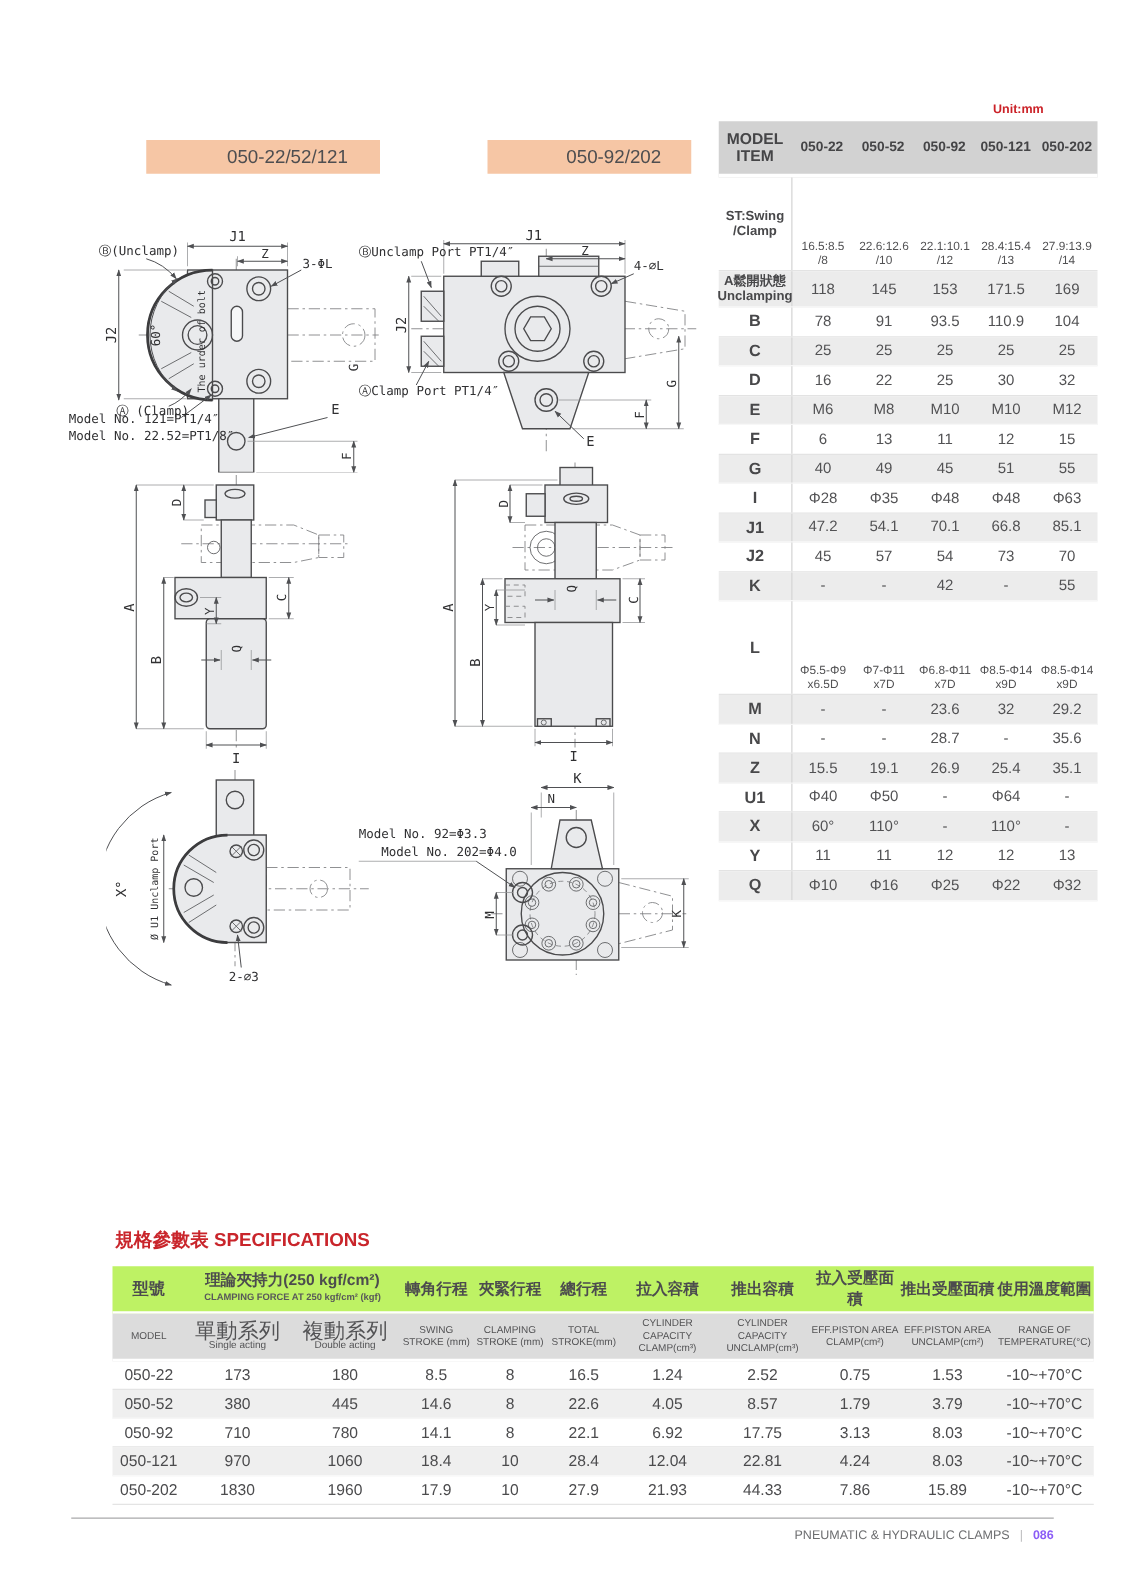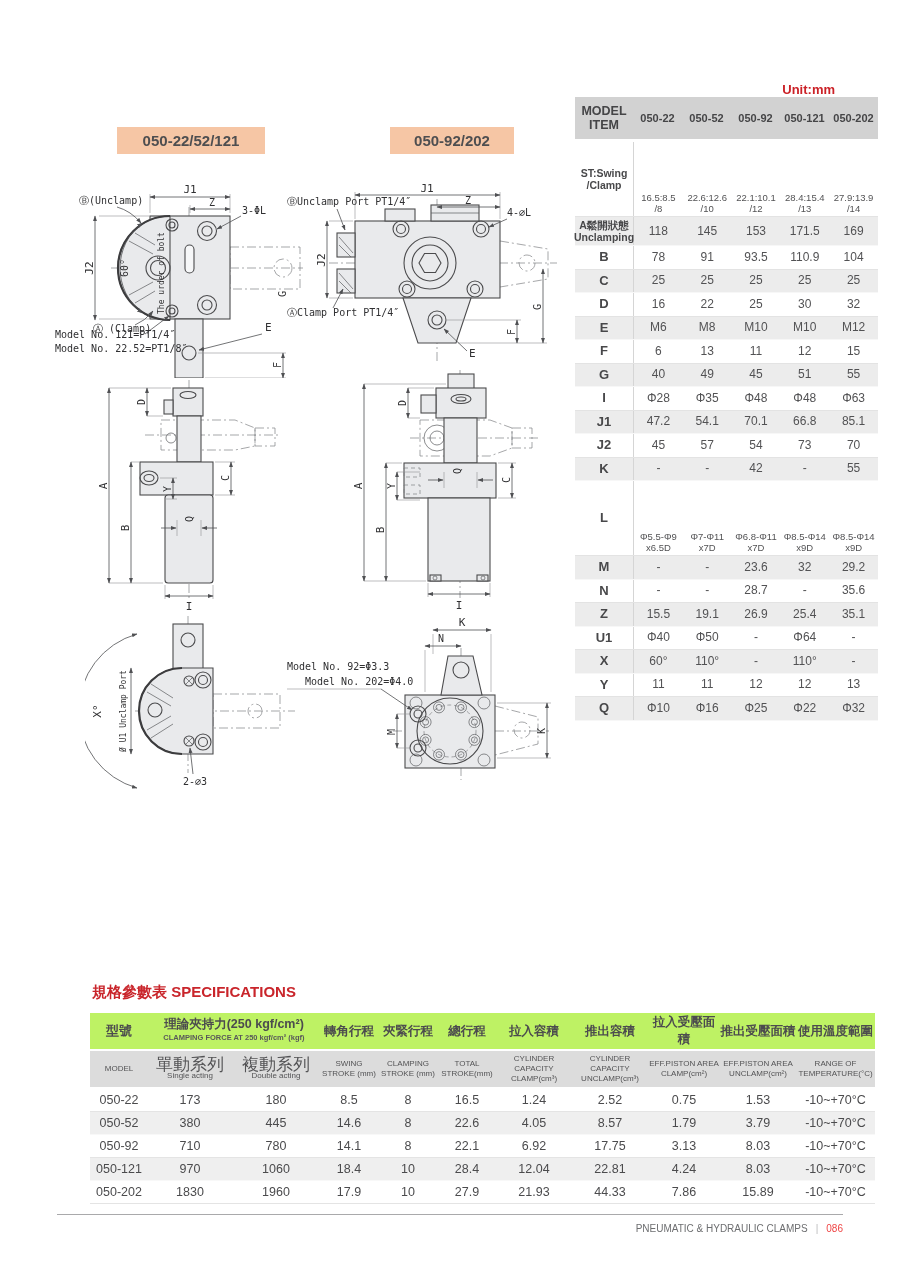--- a/index.html
+++ b/index.html
@@ -1,23 +1,23 @@
 <!DOCTYPE html>
 <html><head>
 <meta charset="utf-8">
 <style>
   html,body{margin:0;padding:0;background:#ffffff;}
   body{width:900px;height:1273px;position:relative;font-family:"Liberation Sans",sans-serif;color:#4a4a4c;overflow:hidden;}
 
   
-  .unit{position:absolute;left:575px;top:82px;width:260px;text-align:right;font-size:13px;font-weight:bold;color:#cb2127;}
+  .unit{position:absolute;left:575px;top:82px;width:260px;text-align:right;font-size:10px;font-weight:bold;color:#cb2127;}
 
   
-  .variant{position:absolute;top:127px;height:27px;background:#f6c6a5;display:flex;align-items:center;justify-content:center;
-           font-size:15px;font-weight:bold;color:#4e4e50;}
+  .variant{position:absolute;top:112px;height:27px;background:#f6c6a5;display:flex;align-items:center;justify-content:center;
+           font-size:15px;font-weight:normal;color:#4e4e50;padding-left:39px;}
   .variant.left{left:117px;width:148px;}
   .variant.right{left:390px;width:124px;}
 
   
   .dim-table{position:absolute;left:575px;top:97px;width:303px;font-size:12px;color:#525254;}
   .dt-head{display:flex;background:#d2d2d2;height:42px;border-bottom:3px solid #fff;}
   .dt-head-label{width:58px;display:flex;flex-direction:column;justify-content:center;align-items:center;
                  font-weight:bold;font-size:12.5px;color:#454547;line-height:14px;}
   .dt-head-cols{flex:1;display:flex;align-items:center;}
   .dt-head-col{flex:1;text-align:center;font-weight:bold;font-size:11px;color:#454547;}
@@ -57,21 +57,21 @@
   .sh2-cell{line-height:10px;padding:3px 0;}
   .sh2-cell .line{font-size:8px;}
   .sh2-cell .line.cjk{font-size:17px;line-height:13px;}
   .spec-body{min-height:22px;font-size:12.5px;color:#4b4b4d;border-bottom:1px solid #e4e4e4;}
   .spec-body.shade{background:#efefef;border-bottom:1px solid #f8f8f8;}
 
   
   .footer-line{position:absolute;left:57px;top:1214px;width:786px;height:1px;background:#a9a9ab;}
   .footer{position:absolute;right:57px;top:1223px;font-size:10px;color:#6d6e70;display:flex;align-items:center;gap:8px;}
   .footer .sep{color:#bcbcbe;}
-  .footer .pg{color:#ef4444;font-weight:normal;}
+  .footer .pg{color:#8b5cf6;font-weight:bold;}
 </style>
 </head>
 <body>
 
 <div class="unit">Unit:mm</div>
 
 <div class="variant left">050-22/52/121</div>
 <div class="variant right">050-92/202</div>
 
 <div class="dim-table">

